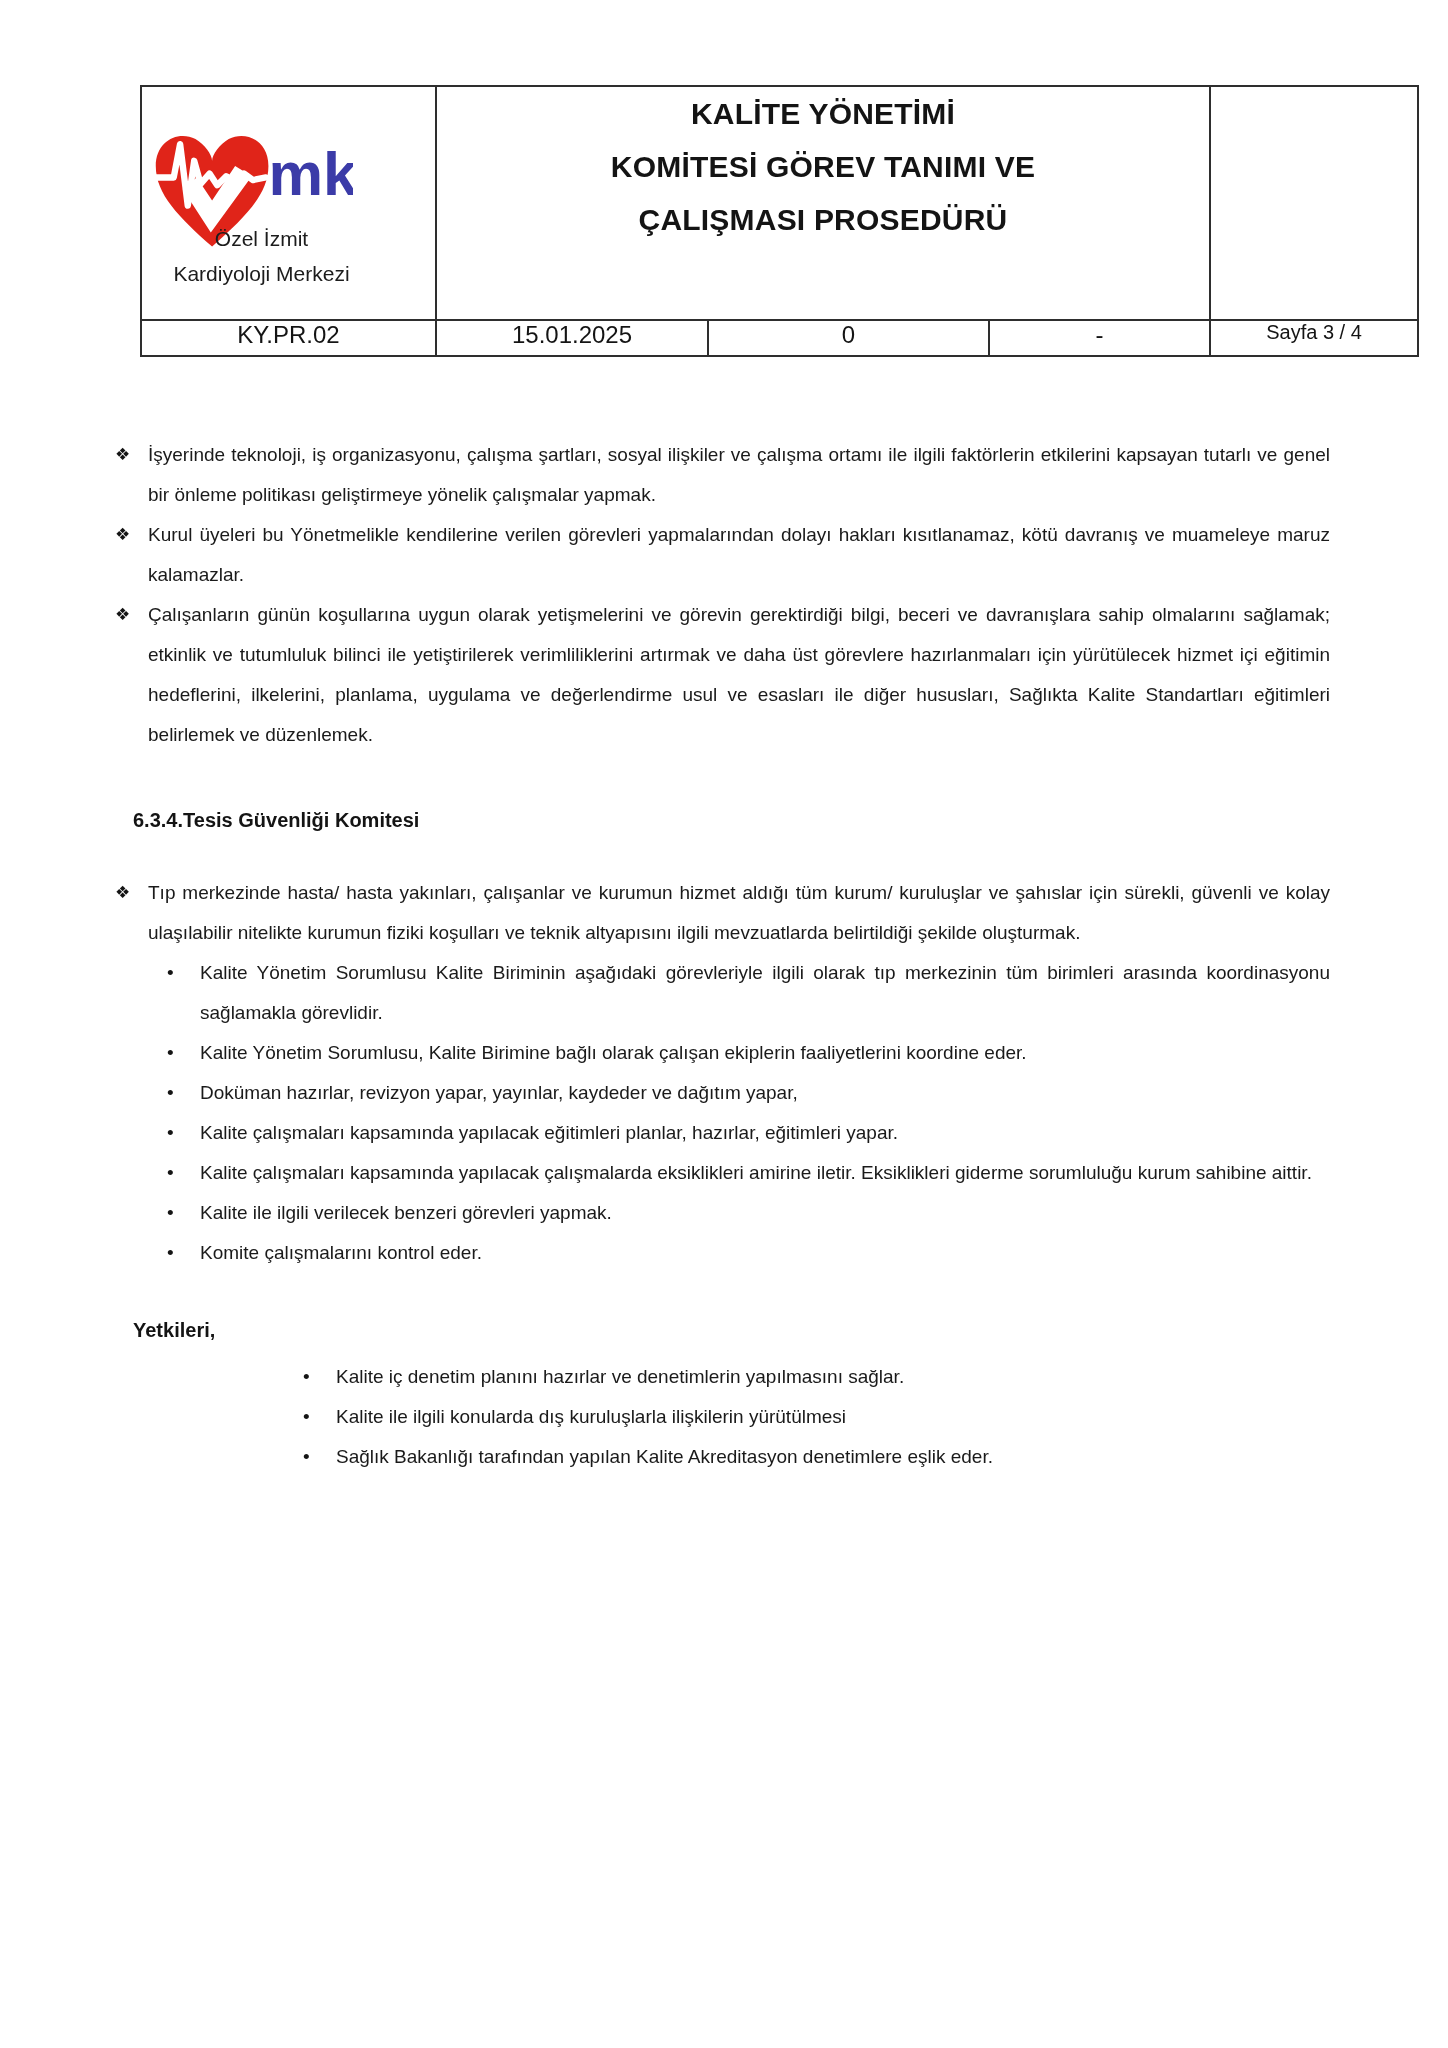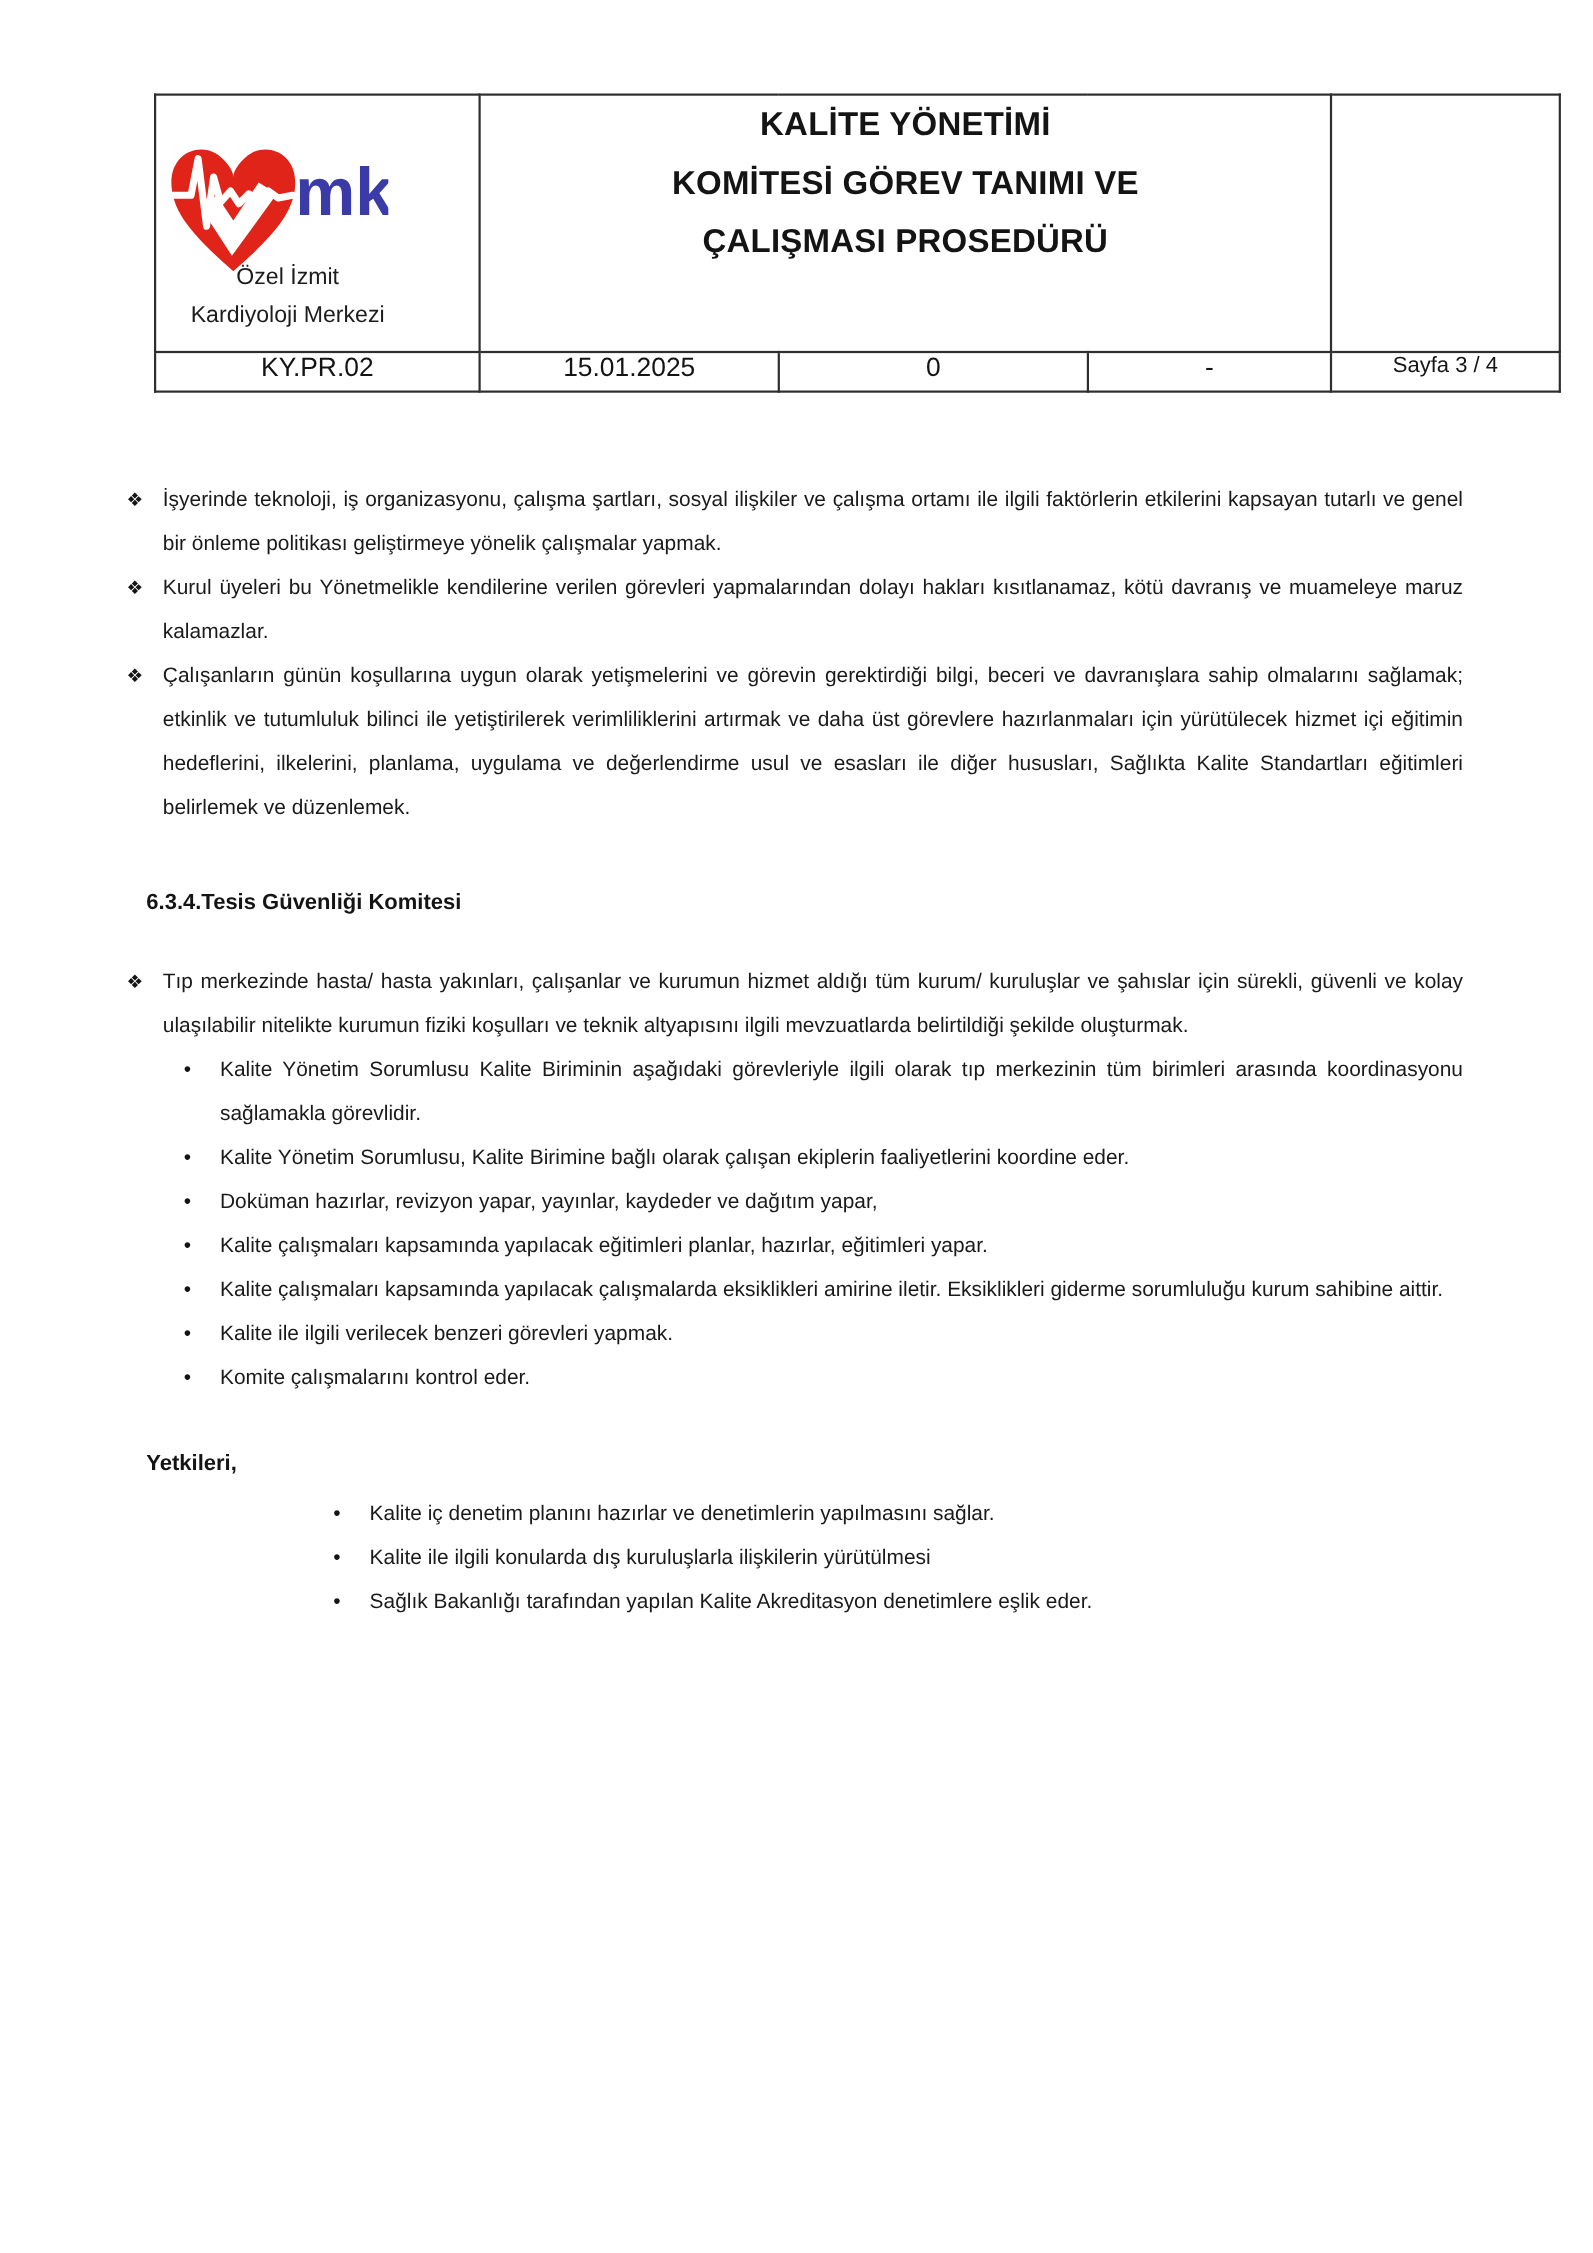--- a/index.html
+++ b/index.html
@@ -26,21 +26,21 @@
   }
   td.logo-cell{height:232px;position:relative;}
   td.title-cell{
     text-align:center;vertical-align:middle;
   }
   .title-line{
     font-size:30px;font-weight:bold;line-height:53px;
     letter-spacing:0.2px;color:#141414;
   }
   .org-name{
-    position:absolute;left:14px;right:68px;bottom:15px;
+    position:absolute;left:14px;right:68px;bottom:28px;
     text-align:center;font-size:21px;line-height:35px;color:#1c1c1c;
   }
   .logo-svg{position:absolute;left:6px;top:38px;}
   td.meta-label-cell{
     height:52px;
     text-align:center;
     font-size:17px;font-weight:bold;
     padding-top:7px;
     line-height:21px;
     white-space:pre-line;

